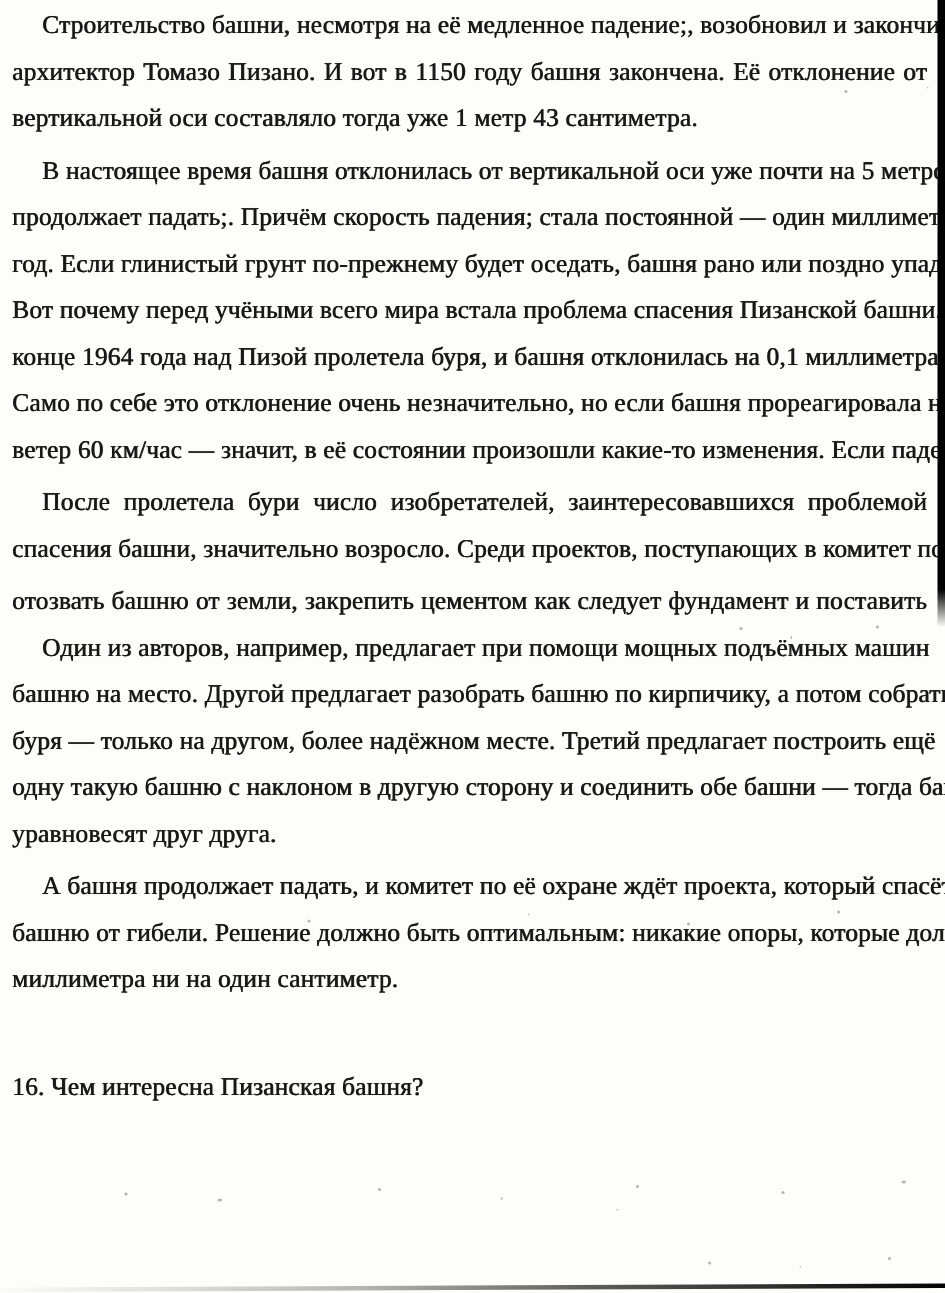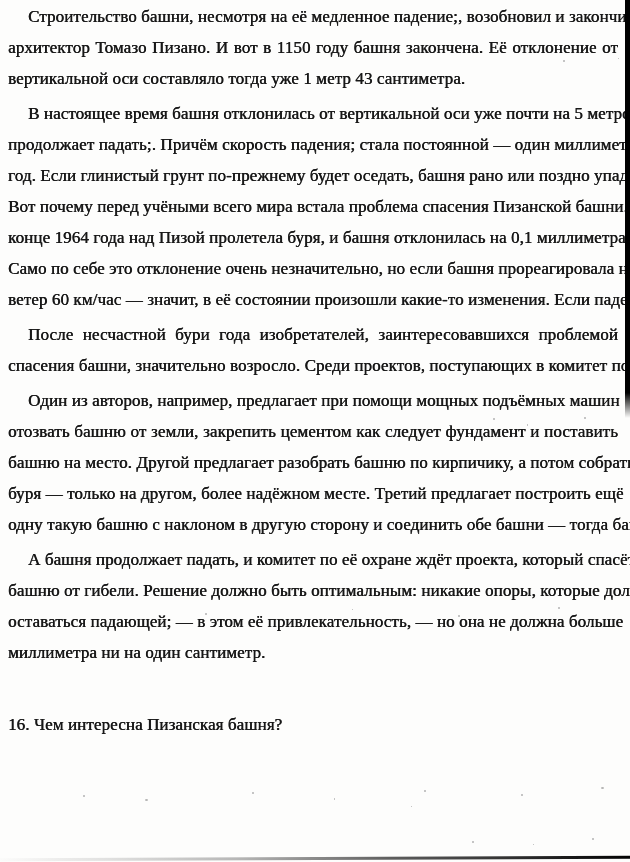--- a/index.html
+++ b/index.html
@@ -111,36 +111,36 @@
       <div class="tline firstline">В настоящее время башня отклонилась от вертикальной оси уже почти на 5 метров и</div>
       <div class="tline">продолжает падать;. Причём скорость падения; стала постоянной — один миллиметр в</div>
       <div class="tline">год. Если глинистый грунт по-прежнему будет оседать, башня рано или поздно упадёт.</div>
       <div class="tline">Вот почему перед учёными всего мира встала проблема спасения Пизанской башни. В</div>
       <div class="tline">конце 1964 года над Пизой пролетела буря, и башня отклонилась на 0,1 миллиметра.</div>
       <div class="tline">Само по себе это отклонение очень незначительно, но если башня прореагировала на</div>
       <div class="tline">ветер 60 км/час — значит, в её состоянии произошли какие-то изменения. Если падение;</div>
     </div>
 
     <div class="para">
-      <div class="tline firstline">После несчастной бури года изобретателей, заинтересовавшихся проблемой</div>
+      <div class="tline firstline">После пролетела бури число изобретателей, заинтересовавшихся проблемой</div>
       <div class="tline">спасения башни, значительно возросло. Среди проектов, поступающих в комитет по</div>
     </div>
 
     <div class="para">
+      <div class="tline">отозвать башню от земли, закрепить цементом как следует фундамент и поставить</div>
       <div class="tline firstline">Один из авторов, например, предлагает при помощи мощных подъёмных машин</div>
-      <div class="tline">отозвать башню от земли, закрепить цементом как следует фундамент и поставить</div>
       <div class="tline">башню на место. Другой предлагает разобрать башню по кирпичику, а потом собрать её</div>
       <div class="tline">буря — только на другом, более надёжном месте. Третий предлагает построить ещё</div>
       <div class="tline">одну такую башню с наклоном в другую сторону и соединить обе башни — тогда башни</div>
+      <div class="tline lastline">уравновесят друг друга.</div>
     </div>
 
     <div class="para">
       <div class="tline firstline">А башня продолжает падать, и комитет по её охране ждёт проекта, который спасёт</div>
       <div class="tline">башню от гибели. Решение должно быть оптимальным: никакие опоры, которые должны</div>
-      <div class="tline">оставаться падающей; — в этом её привлекательность, — но она не должна больше</div>
       <div class="tline lastline">миллиметра ни на один сантиметр.</div>
     </div>
 
     <div class="tline lastline question">16. Чем интересна Пизанская башня?</div>
   </div>
 
   <div class="edge-right"></div>
   <div class="edge-bottom"></div>
 
   <div>

